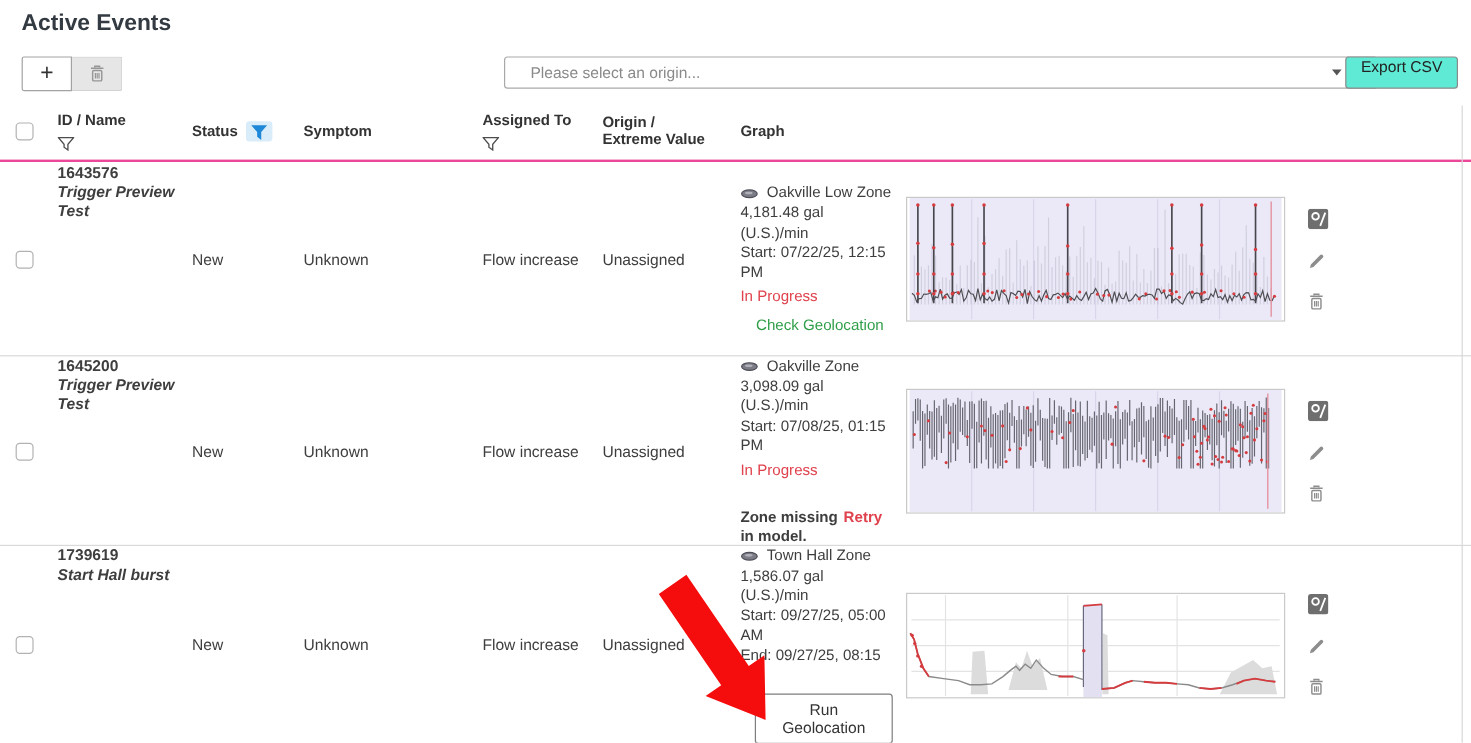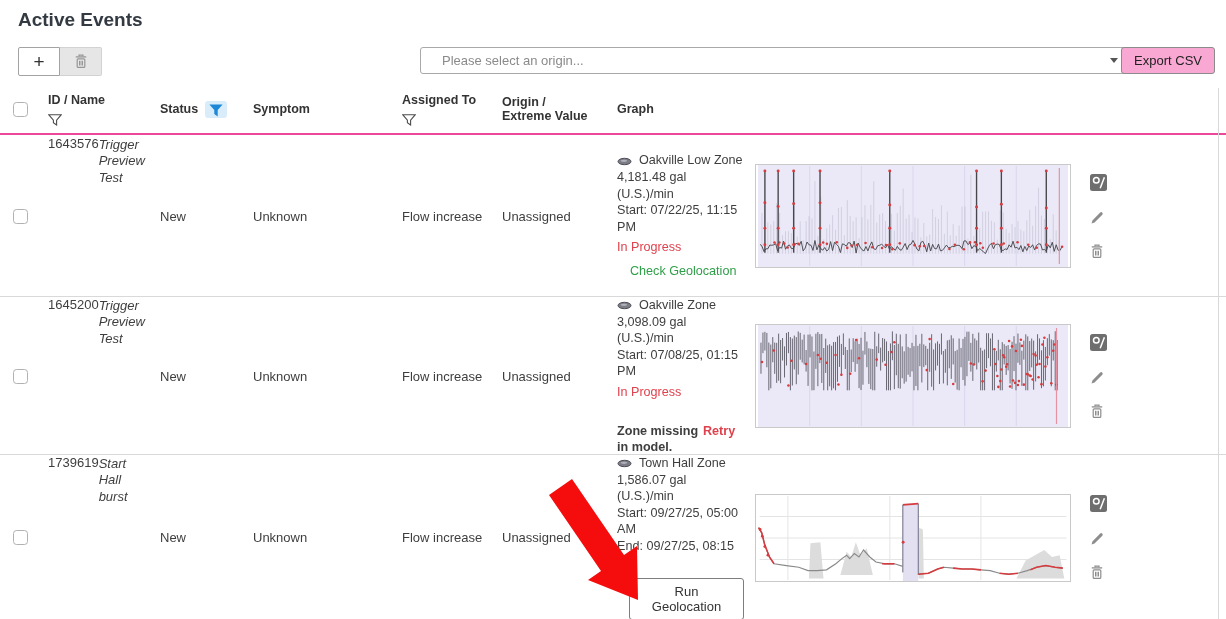--- a/index.html
+++ b/index.html
@@ -11,37 +11,37 @@
   
   .toolbar { position:absolute; left:18px; top:47px; right:11px; height:29px; }
   .btn-group { position:absolute; left:0; top:0; display:flex; }
   .tb-btn { width:42px; height:29px; display:flex; align-items:center; justify-content:center; cursor:pointer; }
   .tb-add { background:#fff; border:1px solid #a3a3a3; border-radius:2px 0 0 2px; font-size:19px; color:#333; z-index:2; }
   .tb-del { background:#e6e6e6; border:1px solid #d2d2d2; border-left:none; border-radius:0 2px 2px 0; }
   .origin-select { position:absolute; left:402px; top:0; width:728px; height:27px; border:1px solid #a9a9a9; border-radius:3px; background:#fff;
     display:flex; align-items:center; padding:0 21px; cursor:pointer; }
   .origin-select .ph { color:#8a8a8a; font-size:13px; flex:1; }
   .caret { width:0; height:0; border-left:4px solid transparent; border-right:4px solid transparent; border-top:5px solid #555; margin-right:8px; }
-  .export-btn { position:absolute; right:0; top:0; height:27px; background:#f9a8d4; border:1px solid #8b8b8b; border-radius:3px;
-    font-size:13px; color:#222; padding:0 12px; display:flex; align-items:center; cursor:pointer; }
+  .export-btn { position:absolute; right:0; top:0; height:27px; background:#5eead4; border:1px solid #8b8b8b; border-radius:3px;
+    font-size:13px; color:#222; padding:0 12px; display:flex; align-items:flex-start; cursor:pointer; }
 
   
   .grid-row { display:grid; grid-template-columns:40px 112px 93px 149px 100px 115px 139px 1fr; }
   .thead { position:absolute; left:0; top:85px; width:1226px; height:50px; border-bottom:2px solid #ec4899; }
   .th { display:flex; flex-direction:column; justify-content:center; align-items:flex-start; padding-left:8px; font-size:12.5px; font-weight:700; color:#333; }
   .th .lbl-row { display:flex; align-items:center; gap:7px; }
   .th .under { margin-top:7px; }
   .filter-active-bg { background:#d9ecfa; border-radius:3px; padding:3px 4px 1px 4px; display:inline-flex; }
   .tbody { position:absolute; left:0; top:136px; width:1226px; }
   .trow { border-bottom:1px solid #d9d9d9; }
   .trow.r0 { height:161px; } .trow.r1 { height:158px; } .trow.r2 { height:165px; }
   .cell { display:flex; align-items:center; padding-left:8px; font-size:13px; color:#3e3e3e; }
   .c-check { justify-content:center; padding-left:0; }
   .checkbox { width:15px; height:15px; border:1.5px solid #b2b2b2; border-radius:3.5px; background:#fff; cursor:pointer; }
-  .c-id { flex-direction:row; align-items:flex-start; justify-content:space-between; }
+  .c-id { flex-direction:column; align-items:flex-start; justify-content:flex-start;font-weight:bold; }
   .c-id .nm { font-style:italic; margin-top:1px; line-height:1.25; }
   .c-origin { flex-direction:column; align-items:flex-start; justify-content:center; font-size:12.6px; line-height:1.32; padding-right:4px; }
   .zone-line svg { vertical-align:middle; margin-right:7px; }
   .prog { margin-top:4px; }
   .geo-link { margin:7px 0 0 13px; cursor:pointer; }
   .note-line { display:flex; margin-top:22px; width:100%;font-weight:bold; }
   .note-txt { width:82px; }
   .retry-link { margin-left:4px; cursor:pointer; }
   .geo-btn { margin:7px 0 0 12px; background:#fff; border:1px solid #7d7d7d; border-radius:3px; padding:5px 12px; font-size:13px;
     color:#333; font-family:"Liberation Sans",sans-serif; cursor:pointer; }
@@ -141,21 +141,21 @@
       <div class="cell">New</div>
       <div class="cell">Unknown</div>
       <div class="cell">Flow increase</div>
       <div class="cell">Unassigned</div>
       <div class="cell c-origin">
         <div class="zone-line"><span><svg width="15" height="9" viewBox="0 0 15 9">
                 <ellipse cx="7.5" cy="4.5" rx="6.5" ry="3.2" fill="#7c7c86" stroke="#4e4e58" stroke-width="1"></ellipse>
                 <ellipse cx="7" cy="3.8" rx="3.2" ry="1.1" fill="#b0b0b8"></ellipse>
               </svg></span><span>Oakville Low Zone</span></div>
         <div>4,181.48 gal (U.S.)/min</div>
-        <div>Start: 07/22/25, 11:15 PM</div>
+        <div>Start: 07/22/25, 12:15 PM</div>
         <div class="prog" style="color:#e0424d;">In Progress</div>
         <a class="geo-link" style="color:#2f9e48;">Check Geolocation</a>
       </div>
       <div class="cell c-graph">
         <svg class="graph" width="316" height="104" viewBox="0 0 316 104">
             <rect x="0" y="0" width="316" height="104" fill="#ebe9f7"></rect>
             <line x1="52.7" y1="1" x2="52.7" y2="103" stroke="#d9d6ec" stroke-width="1"></line>
             <line x1="105.3" y1="1" x2="105.3" y2="103" stroke="#d9d6ec" stroke-width="1"></line>
             <line x1="158.0" y1="1" x2="158.0" y2="103" stroke="#d9d6ec" stroke-width="1"></line>
             <line x1="210.7" y1="1" x2="210.7" y2="103" stroke="#d9d6ec" stroke-width="1"></line>

